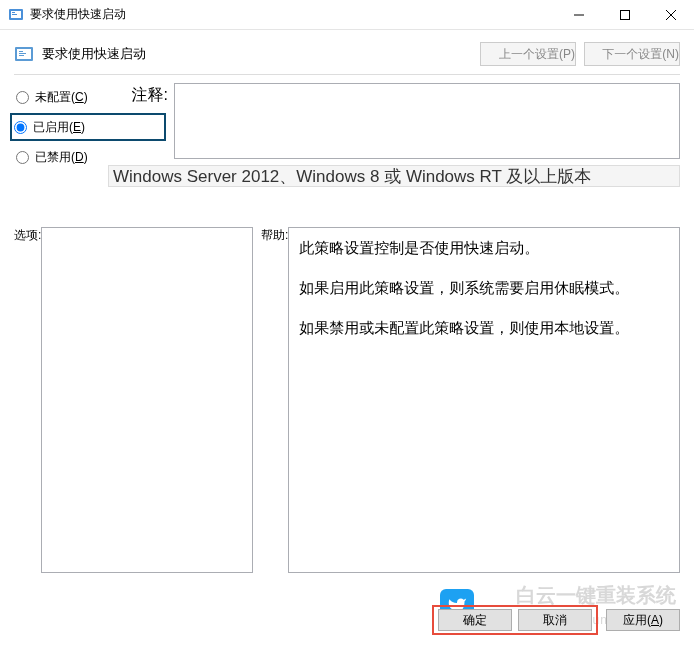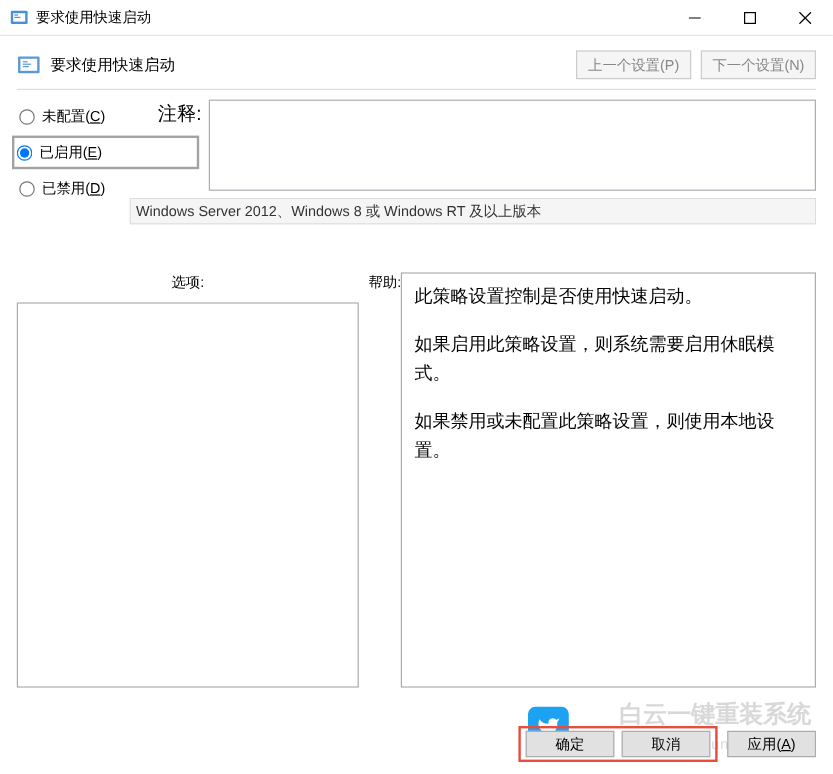--- a/index.html
+++ b/index.html
@@ -8,40 +8,40 @@
 .titlebar { height: 30px; background: #fff; display: flex; align-items: center; border-bottom: 1px solid #e5e5e5; }
 .titlebar-icon { width: 16px; height: 16px; margin: 0 6px 0 8px; display: inline-flex; align-items: center; justify-content: center; }
 .titlebar-title { flex: 1; font-size: 12px; color: #000; }
 .win-controls { display: flex; }
 .win-btn { width: 46px; height: 30px; display: flex; align-items: center; justify-content: center; font-size: 10px; color: #000; cursor: pointer; }
 
 .header-row { display: flex; align-items: center; padding: 12px 14px 8px 14px; }
 .header-icon { width: 20px; height: 20px; margin-right: 8px; }
 .header-title { font-size: 13px; color: #000; flex: 1; }
 .nav-buttons { display: flex; gap: 8px; }
-.nav-btn { width: 96px; height: 24px; border: 1px solid #ccc; background: #f5f5f5; color: #888; font-size: 12px; cursor: default; }
+.nav-btn { width: 96px; height: 24px; border: 1px solid #ccc; background: #f5f5f5; color: #888; font-size: 12px; cursor: default; text-align: right; }
 
 .divider { border: none; border-top: 1px solid #ddd; margin: 0 14px; }
 
 .config-area { display: flex; padding: 8px 14px 0 14px; }
 .config-left { width: 160px; padding-right: 8px; }
 .radio-row { display: flex; align-items: center; height: 28px; margin-bottom: 2px; padding-left: 2px;}
 .radio-row input[type=radio] { margin-right: 6px; width:13px; height:13px;}
 .radio-row label { font-size: 12px; cursor: pointer; }
 .radio-row u { text-decoration: underline; }
-.highlight-box { border: 2px solid #a3a3a3; padding: 0 2px; margin-left:-4px;}
+.highlight-box { border: 2px solid #0c4a6e; padding: 0 2px; margin-left:-4px;}
 
 .config-right { flex: 1; display: flex; flex-direction: column; }
 .field-row { display: flex; margin-bottom: 6px; }
 .field-label { width: 66px; text-align: left; padding-top: 2px; font-size: 16px; color: #000; padding-right:6px; text-align:right;}
 .comment-box { flex: 1; border: 1px solid #abadb3; height: 76px; background: #fff; resize: none; font-family: inherit; font-size: 12px; padding: 2px; overflow-y: scroll; }
-.platform-box { flex: 1; border: 1px solid #ddd; background: #f5f5f5; height: 22px; font-size: 12px; padding: 2px 4px; overflow-y: scroll; color:#333; display:flex; align-items:center;}
+.platform-box { flex: 1; border: 1px solid #ddd; background: #f5f5f5; height: 22px; font-size: 17px; padding: 2px 4px; overflow-y: scroll; color:#333; display:flex; align-items:center;}
 
 .lower-area { display: flex; padding: 34px 14px 8px 14px; gap: 8px; height: 388px; }
-.options-col { width: 285px; display: flex; flex-direction: column; text-align: center; }
+.options-col { width: 239px; display: flex; flex-direction: row; text-align: center; }
 .help-col { flex: 1; display: flex; flex-direction: row; }
 .col-header { font-size: 12px; margin-bottom: 8px; }
 .options-box { flex: 1; border: 1px solid #abadb3; background: #fff; }
 .help-box { flex: 1; border: 1px solid #abadb3; background: #fff; padding: 8px 10px; overflow-y: scroll; font-size: 15px; line-height: 1.6; }
 .help-box p { margin-bottom: 16px; }
 
 .bottom-buttons { position: absolute; bottom: 10px; right: 14px; display: flex; gap: 6px; align-items:center;}
 .action-btn { width: 74px; height: 22px; border: 1px solid #adadad; background: #e1e1e1; font-size: 12px; cursor: pointer; }
 .bottom-highlight { border: 2px solid #e74c3c; padding: 2px 4px; display:flex; gap:6px; align-items:flex-start; margin-right:2px;}
 

